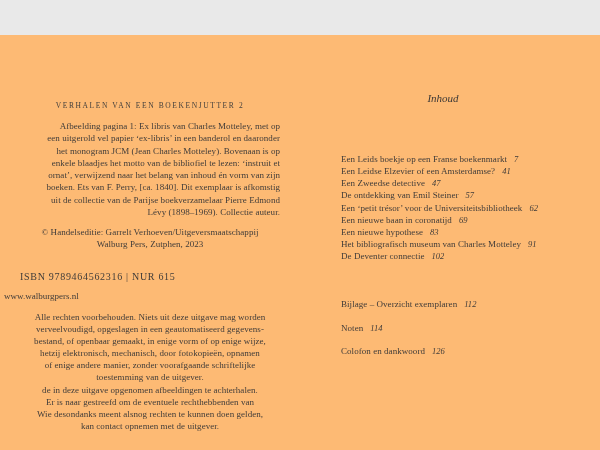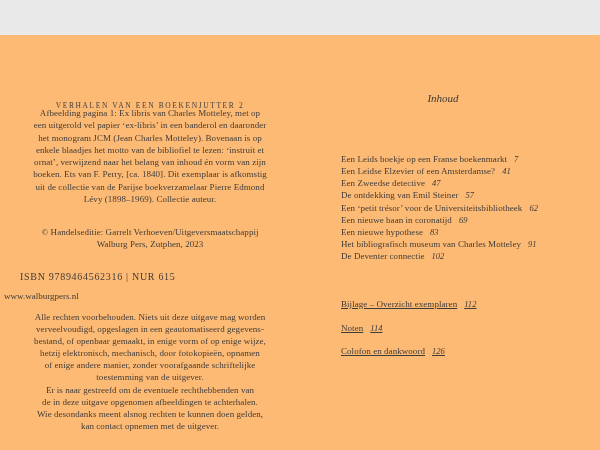--- a/index.html
+++ b/index.html
@@ -39,21 +39,21 @@
   }
   .block {
     position: absolute;
     left: 20px;
     width: 260px;
     text-align: center;
     font-size: 9px;
     line-height: 12.3px;
     letter-spacing: 0.05px;
   }
-  .caption   { top: 72px;  }
+  .caption   { top: 85px; text-align: right;  }
   .copyright { top: 191px; }
   .rights    { top: 276px; line-height: 12.1px; }
   .line { white-space: nowrap; }
   .isbn-line {
     position: absolute;
     top: 236px;
     left: 20px;
     width: 260px;
     text-align: left;
     font-size: 10px;
@@ -95,21 +95,21 @@
     font-style: italic;
     font-size: 8.5px;
     margin-left: 7px;
   }
   .toc-extras {
     position: absolute;
     top: 263px;
     left: 41px;
     width: 230px;
   }
-  .toc-extras .toc-item { margin-bottom: 11.5px; text-decoration: underline; }
+  .toc-extras .toc-item { margin-bottom: 11.5px; }
 </style>
 </head>
 <body>
 
 <div class="spread">
 
   <div class="page left">
 
     <div class="running-header">VERHALEN VAN EEN BOEKENJUTTER 2</div>
 
@@ -133,22 +133,22 @@
 
     <div class="website">www.walburgpers.nl</div>
 
     <div class="block rights">
       <div class="line">Alle rechten voorbehouden. Niets uit deze uitgave mag worden</div>
       <div class="line">verveelvoudigd, opgeslagen in een geautomatiseerd gegevens-</div>
       <div class="line">bestand, of openbaar gemaakt, in enige vorm of op enige wijze,</div>
       <div class="line">hetzij elektronisch, mechanisch, door fotokopieën, opnamen</div>
       <div class="line">of enige andere manier, zonder voorafgaande schriftelijke</div>
       <div class="line">toestemming van de uitgever.</div>
+      <div class="line">de in deze uitgave opgenomen afbeeldingen te achterhalen.</div>
       <div class="line">Er is naar gestreefd om de eventuele rechthebbenden van</div>
-      <div class="line">de in deze uitgave opgenomen afbeeldingen te achterhalen.</div>
       <div class="line">Wie desondanks meent alsnog rechten te kunnen doen gelden,</div>
       <div class="line">kan contact opnemen met de uitgever.</div>
     </div>
   </div>
 
   <div class="page right">
 
     <div class="toc-title">Inhoud</div>
 
     <div class="toc-list">

